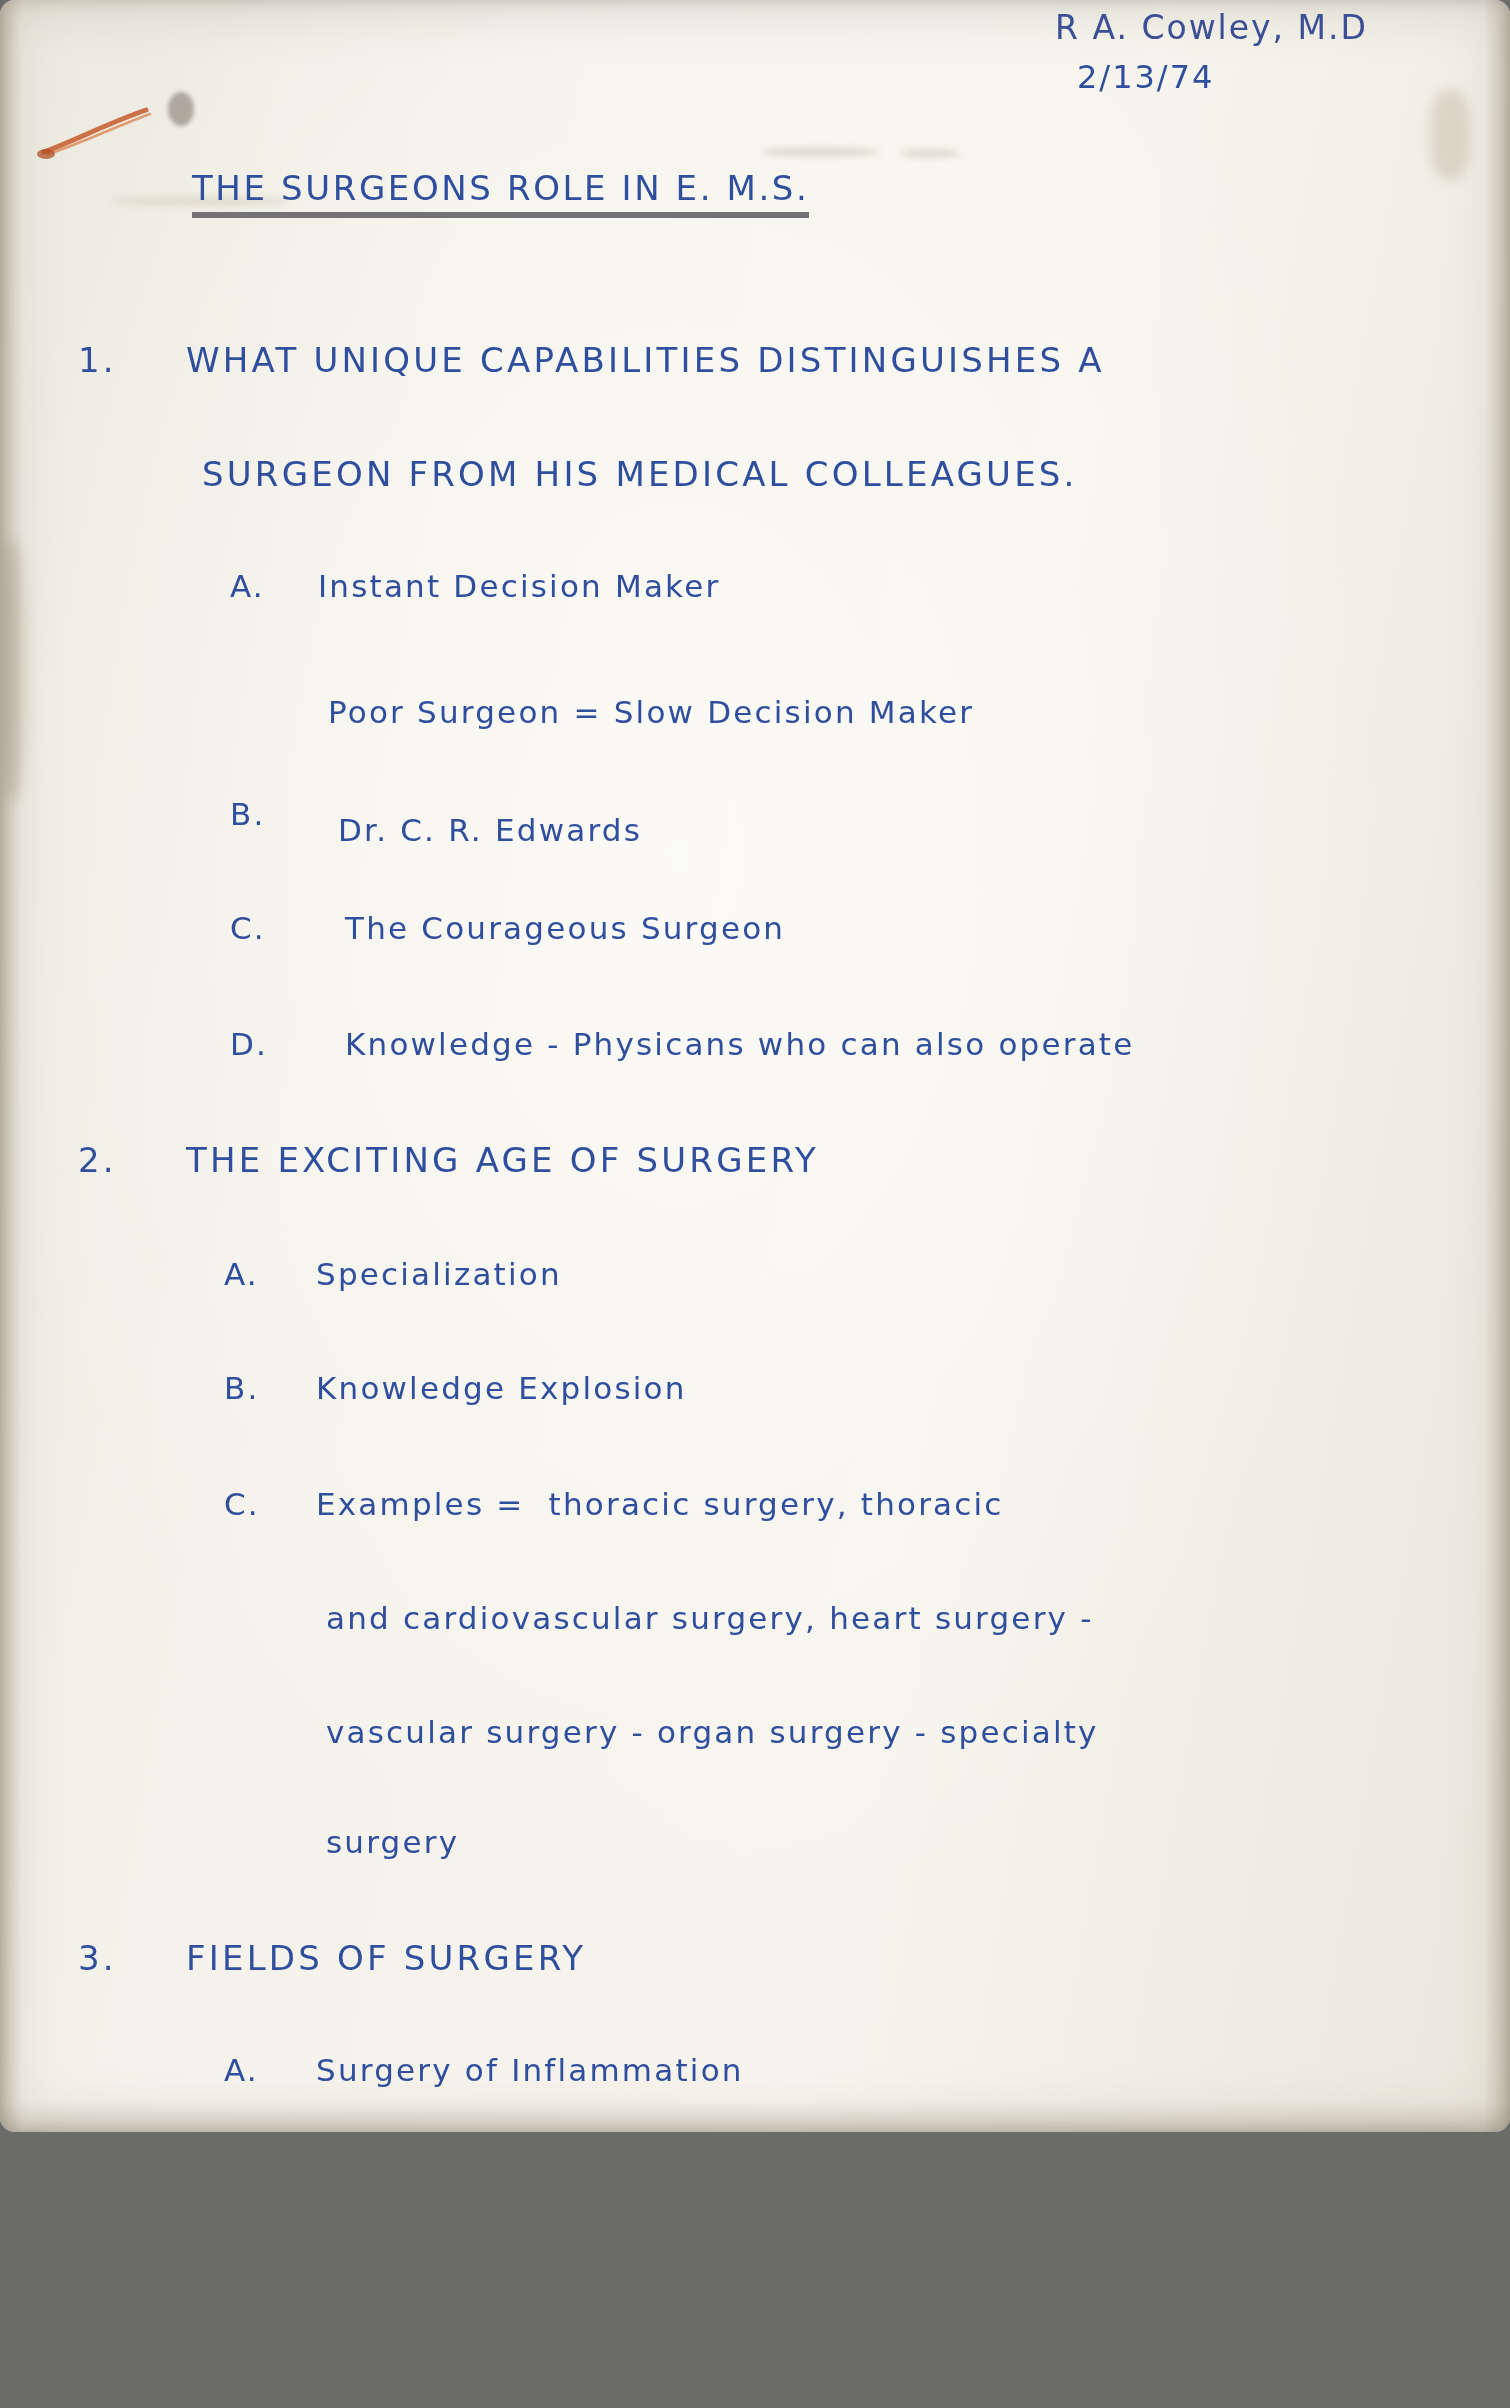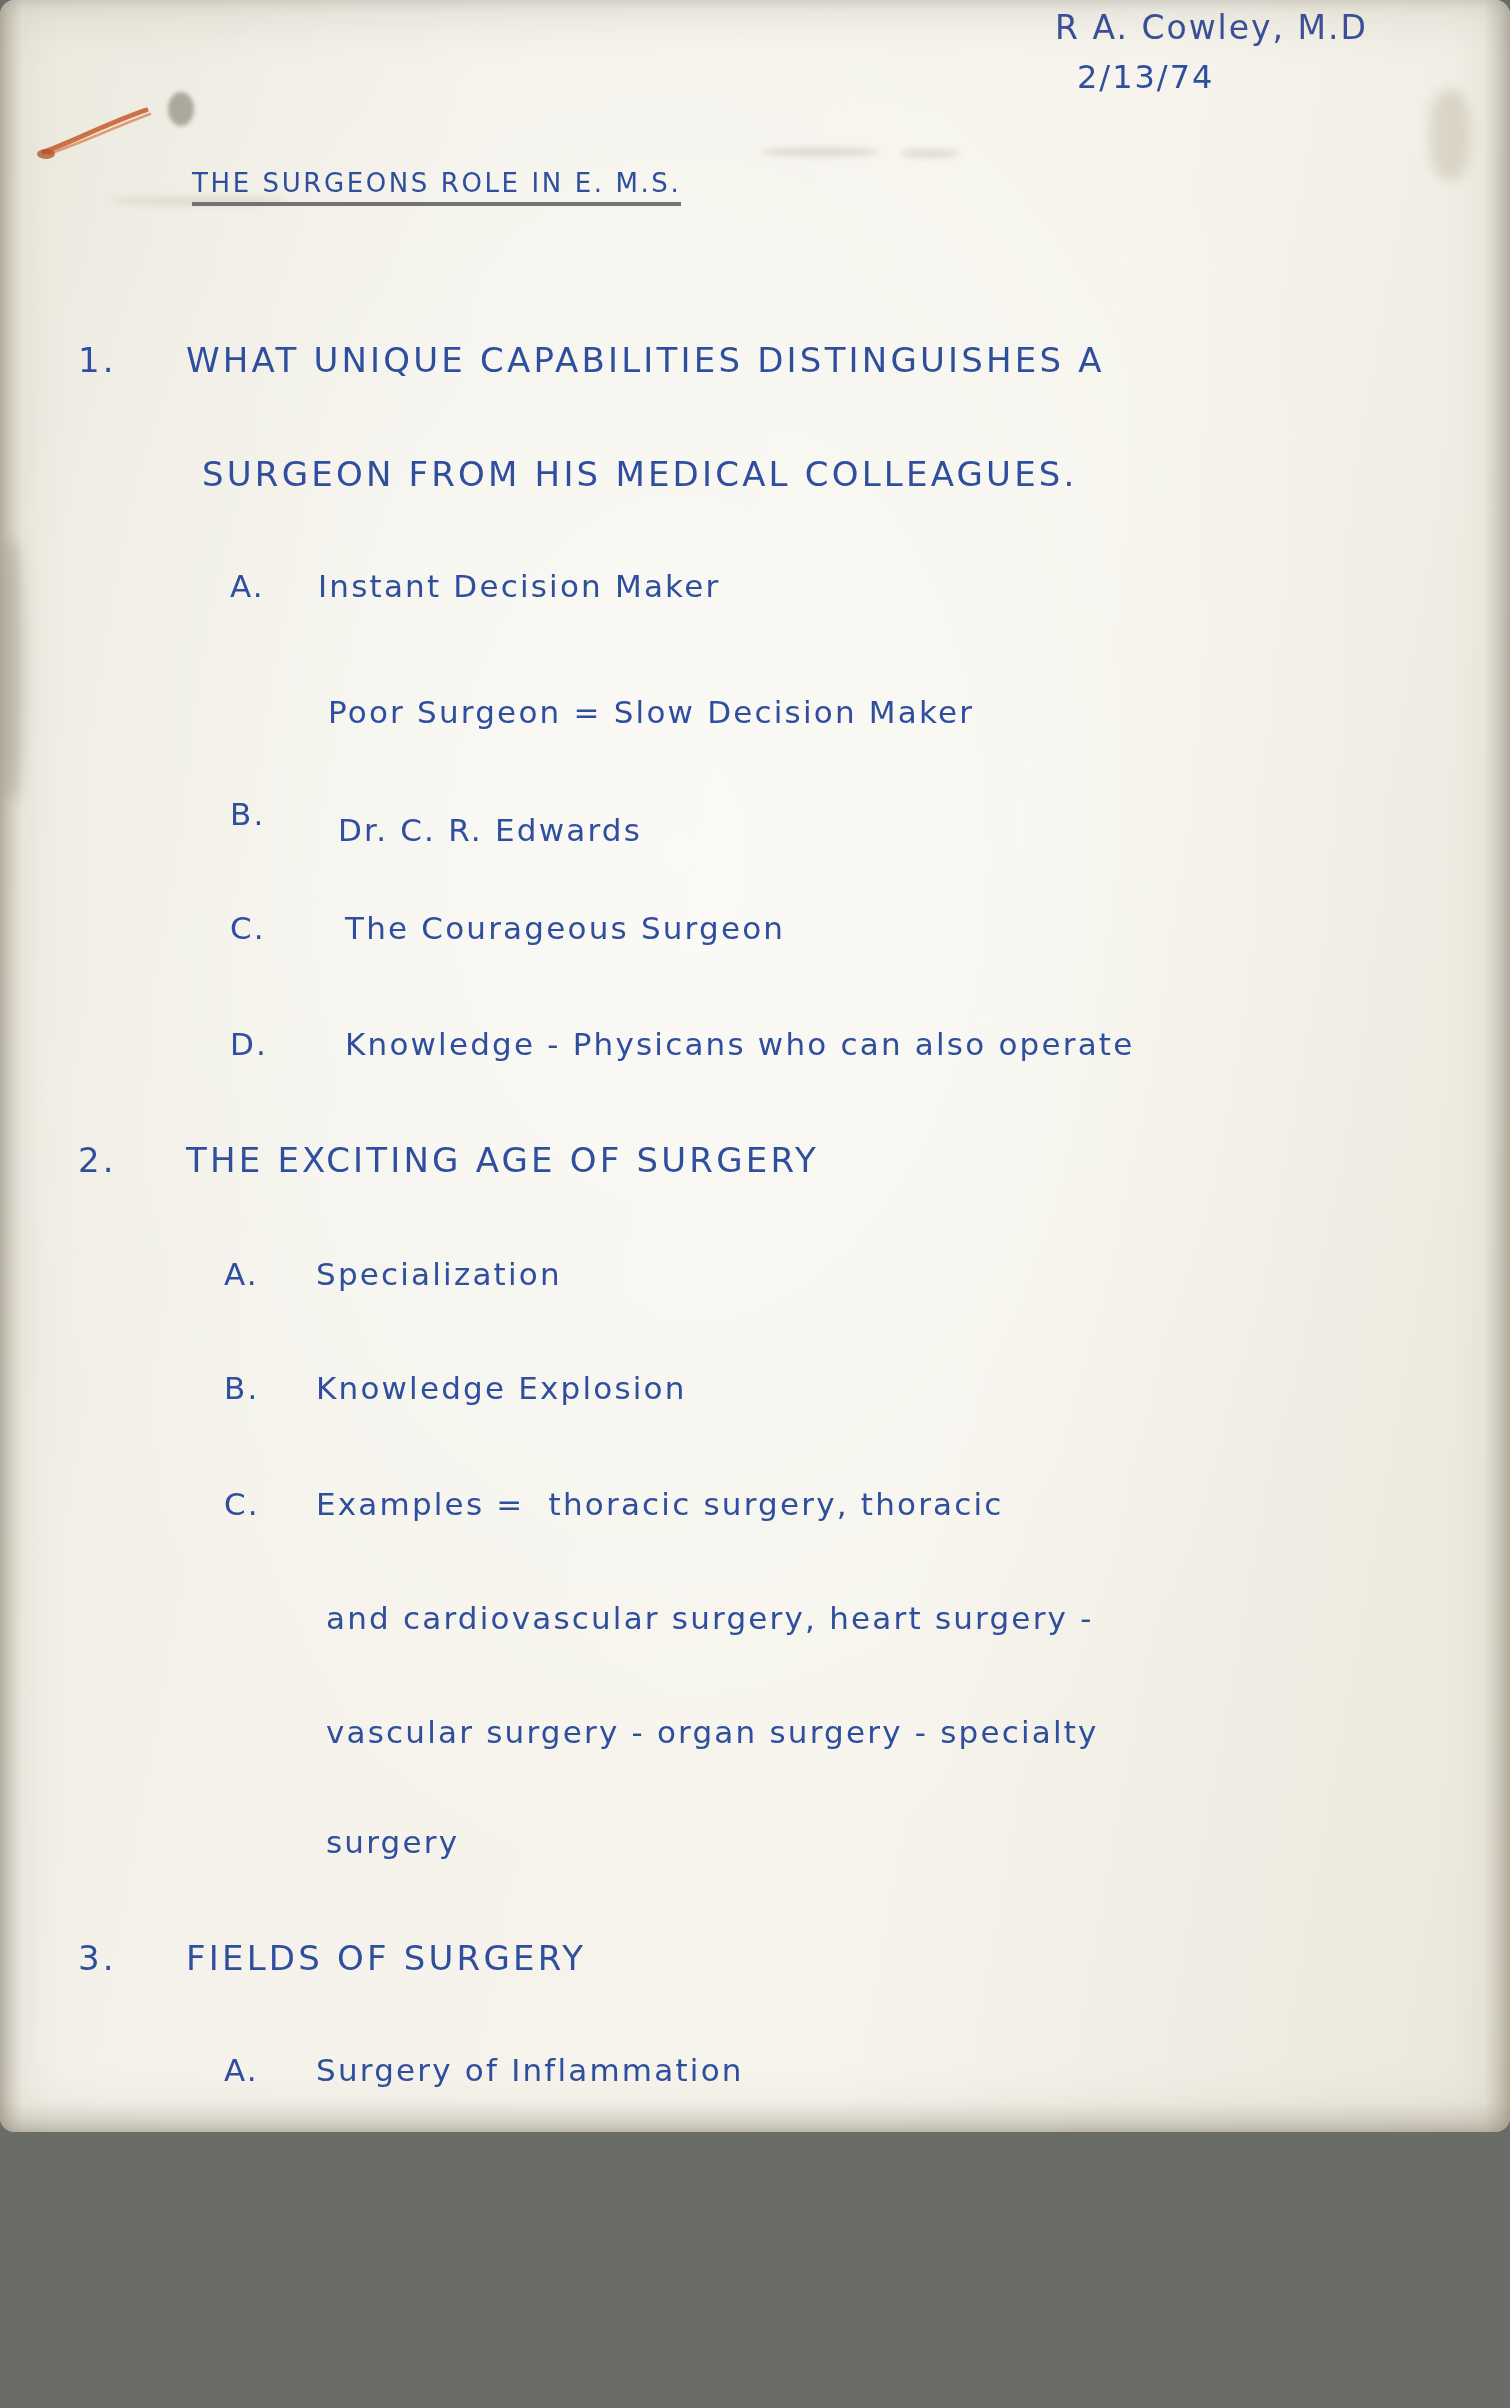--- a/index.html
+++ b/index.html
@@ -73,24 +73,24 @@
     top: 58px;
     left: 1057px;
     font-size: 32px;
     letter-spacing: 2px;
     margin-left: 20px;
   }
 
   .doc-title {
     top: 168px;
     left: 192px;
-    font-size: 26px;
+    font-size: 34px;
     letter-spacing: 2.6px;
     padding-bottom: 4px;
-    border-bottom: 4px solid #737373;
+    border-bottom: 6px solid #737373;
   }
 
   .lvl1 {
     font-size: 34px;
     letter-spacing: 3.2px;
   }
   .lvl2 {
     font-size: 31px;
     letter-spacing: 2.2px;
   }

